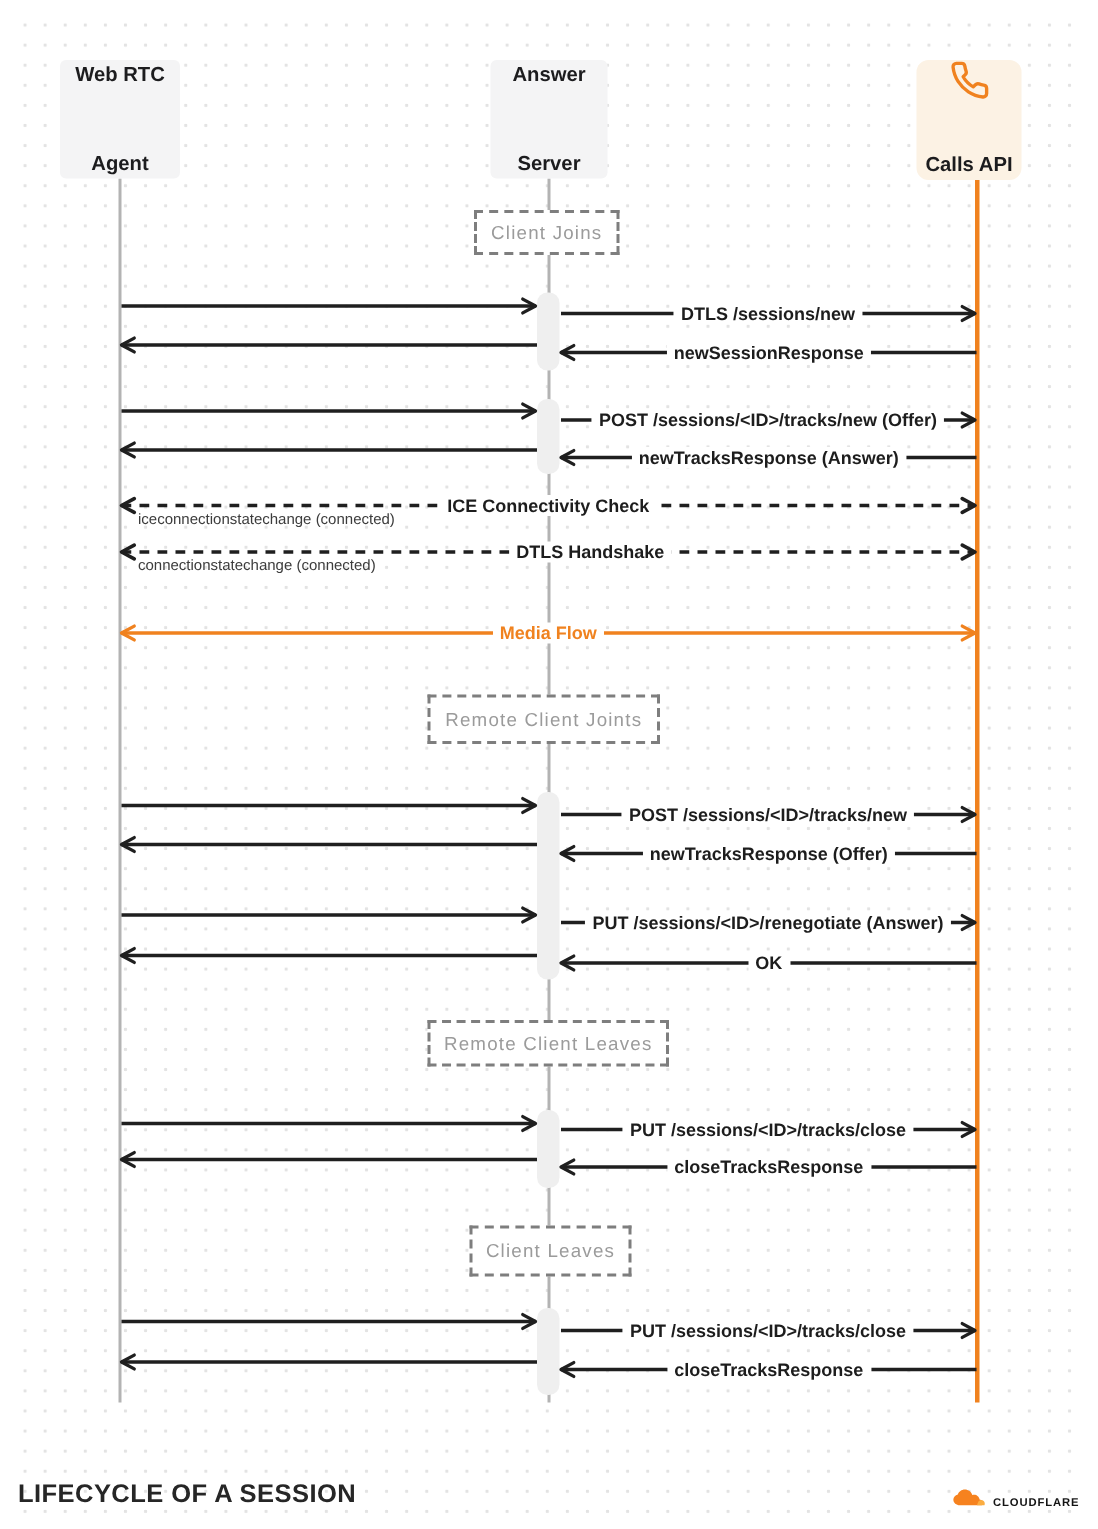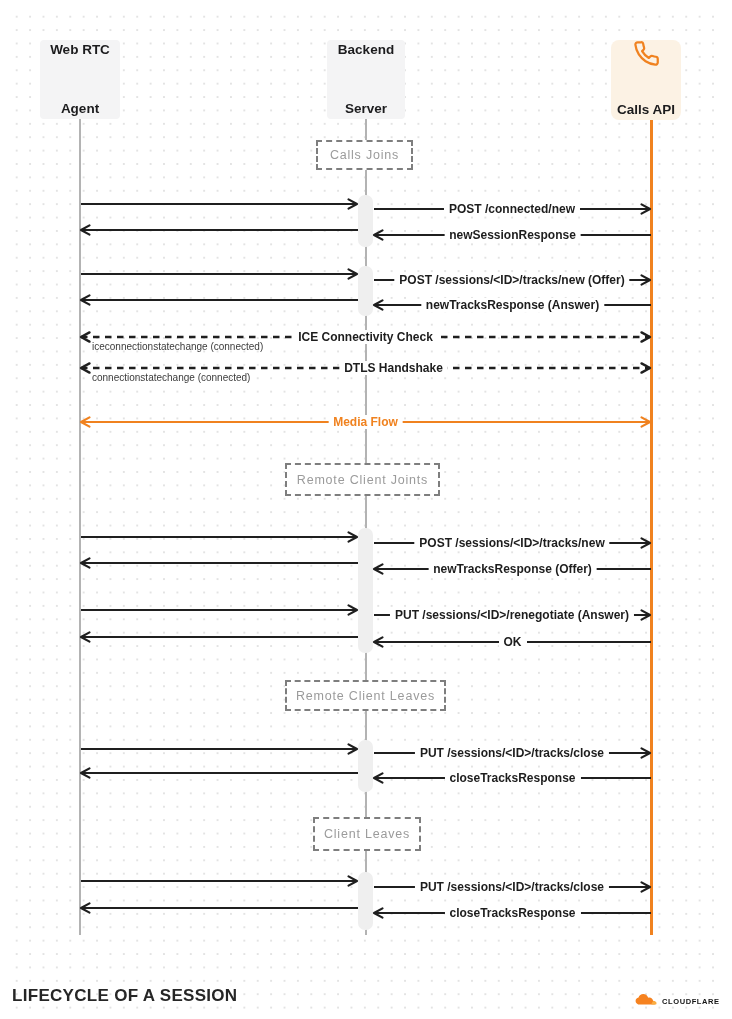--- a/index.html
+++ b/index.html
@@ -107,51 +107,51 @@
     <path d="M 348.5 876.4 L 357 881 L 348.5 885.6" fill="none" stroke="#1F1F1F" stroke-width="2.2" stroke-linecap="round" stroke-linejoin="round"></path>
     <line x1="374" y1="887" x2="650" y2="887" stroke="#1F1F1F" stroke-width="2.2"></line>
     <path d="M 641.5 882.4 L 650 887 L 641.5 891.6" fill="none" stroke="#1F1F1F" stroke-width="2.2" stroke-linecap="round" stroke-linejoin="round"></path>
     <line x1="81" y1="908" x2="358" y2="908" stroke="#1F1F1F" stroke-width="2.2"></line>
     <path d="M 89.5 903.4 L 81 908 L 89.5 912.6" fill="none" stroke="#1F1F1F" stroke-width="2.2" stroke-linecap="round" stroke-linejoin="round"></path>
     <line x1="374" y1="913" x2="651" y2="913" stroke="#1F1F1F" stroke-width="2.2"></line>
     <path d="M 382.5 908.4 L 374 913 L 382.5 917.6" fill="none" stroke="#1F1F1F" stroke-width="2.2" stroke-linecap="round" stroke-linejoin="round"></path>
   </svg>
 
 <div class="layer" id="labels">
-    <span class="lbl" style="left: 512px; top: 209px;">POST /connected/new</span>
+    <span class="lbl" style="left: 512px; top: 209px;">DTLS /sessions/new</span>
     <span class="lbl" style="left: 512.5px; top: 235px;">newSessionResponse</span>
     <span class="lbl" style="left: 512px; top: 280px;">POST /sessions/&lt;ID&gt;/tracks/new (Offer)</span>
     <span class="lbl" style="left: 512.5px; top: 305px;">newTracksResponse (Answer)</span>
     <span class="lbl" style="left: 365.5px; top: 337px;">ICE Connectivity Check</span>
     <span class="sub" style="left: 92px; top: 341px;">iceconnectionstatechange (connected)</span>
     <span class="lbl" style="left: 365.5px; top: 368px; margin-left: 28px;">DTLS Handshake</span>
     <span class="sub" style="left: 92px; top: 372px; text-align: center;">connectionstatechange (connected)</span>
     <span class="lbl orange" style="left: 365.5px; top: 422px;">Media Flow</span>
     <span class="lbl" style="left: 512px; top: 543px;">POST /sessions/&lt;ID&gt;/tracks/new</span>
     <span class="lbl" style="left: 512.5px; top: 569px;">newTracksResponse (Offer)</span>
     <span class="lbl" style="left: 512px; top: 615px;">PUT /sessions/&lt;ID&gt;/renegotiate (Answer)</span>
     <span class="lbl" style="left: 512.5px; top: 642px;">OK</span>
     <span class="lbl" style="left: 512px; top: 753px;">PUT /sessions/&lt;ID&gt;/tracks/close</span>
     <span class="lbl" style="left: 512.5px; top: 778px;">closeTracksResponse</span>
     <span class="lbl" style="left: 512px; top: 887px;">PUT /sessions/&lt;ID&gt;/tracks/close</span>
     <span class="lbl" style="left: 512.5px; top: 913px;">closeTracksResponse</span>
   </div>
 <div class="layer" id="sections">
-    <div class="section" style="left: 316px; top: 140px; width: 97px; height: 30px;">Calls Joins</div>
+    <div class="section" style="left: 316px; top: 140px; width: 97px; height: 30px;">Client Joins</div>
     <div class="section" style="left: 285px; top: 463px; width: 155px; height: 33px;">Remote Client Joints</div>
     <div class="section" style="left: 285px; top: 680px; width: 161px; height: 31px;">Remote Client Leaves</div>
     <div class="section" style="left: 313px; top: 817px; width: 108px; height: 34px;">Client Leaves</div>
   </div>
 
 <div class="participant" id="p-webrtc">
   <div>Web RTC</div>
   <div>Agent</div>
 </div>
 <div class="participant" id="p-backend">
-  <div>Backend</div>
+  <div>Answer</div>
   <div>Server</div>
 </div>
 <div class="participant" id="p-calls">
   <span>
     <svg viewBox="0 0 24 24" width="27" height="27" fill="none" stroke="#F0821F" stroke-width="2" stroke-linecap="round" stroke-linejoin="round">
       <path d="M22 16.92v3a2 2 0 0 1-2.18 2 19.79 19.79 0 0 1-8.63-3.07 19.5 19.5 0 0 1-6-6 19.79 19.79 0 0 1-3.07-8.67A2 2 0 0 1 4.11 2h3a2 2 0 0 1 2 1.72 12.84 12.84 0 0 0 .7 2.81 2 2 0 0 1-.45 2.11L8.09 9.91a16 16 0 0 0 6 6l1.27-1.27a2 2 0 0 1 2.11-.45 12.84 12.84 0 0 0 2.81.7A2 2 0 0 1 22 16.92z"></path>
     </svg>
   </span>
   <div>Calls API</div>
 </div>

